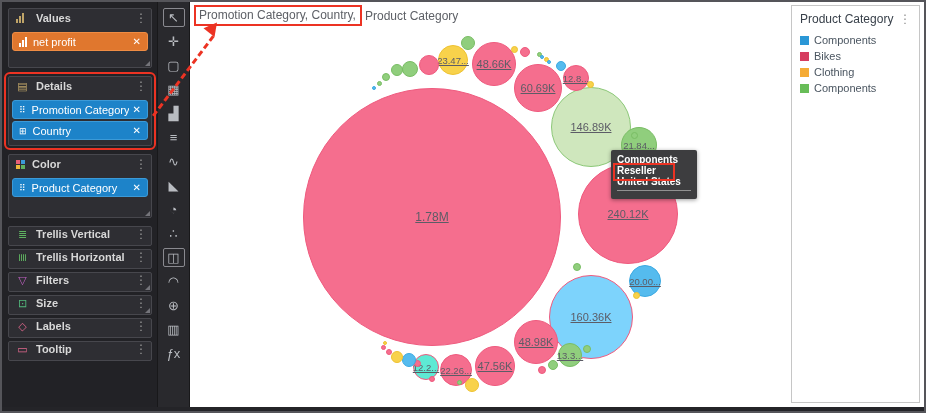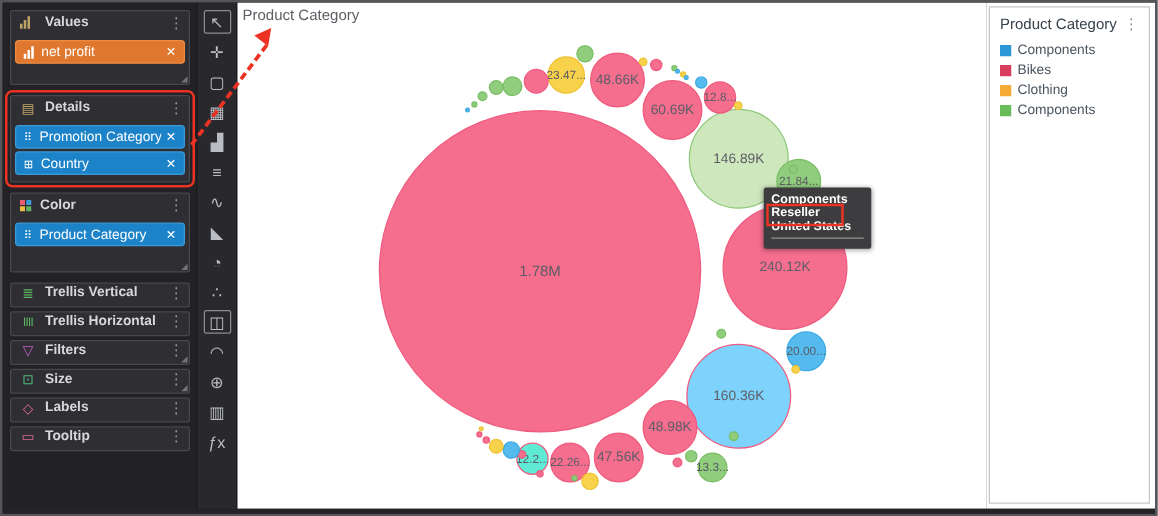--- a/index.html
+++ b/index.html
@@ -47,21 +47,21 @@
     display:flex; flex-direction:column; align-items:center; padding-top:6px; flex:none; }
   .tool { width:22px; height:19px; margin-bottom:5px; color:#b9bcc1; font-size:13px; line-height:18px; text-align:center;
     border:1px solid transparent; border-radius:2px; cursor:pointer; flex:none; }
   .tool.selected { border-color:#8a8a90; }
 
   
   .canvas { width:599px; height:100%; background:#fff; position:relative; overflow:hidden; flex:none; }
   .chart-title { position:absolute; left:4px; top:3px; display:flex; align-items:center; font-size:12px; color:#5d6066; z-index:5; white-space:nowrap; }
   .red-box { border:2px solid #ec3323; padding:1px 4px 2px 3px; margin-right:3px; }
   .bubble { position:absolute; border-radius:50%; display:flex; align-items:center; justify-content:center;
-    color:#5c5c66; white-space:nowrap; cursor:pointer; }
+    color:#5c5c66; white-space:nowrap; cursor:pointer;text-decoration:underline; }
 
   
   .ctooltip { position:absolute; left:421px; top:148px; width:86px; background:#3d3d3f; border-radius:2px;
     color:#fff; padding:4px 6px 5px 6px; font-size:10px; z-index:20; box-shadow:0 1px 4px rgba(0,0,0,.4); }
   .ctooltip .tline { font-weight:bold; line-height:11px; }
   .ctooltip hr { border:none; border-top:1px solid #919191; margin:3px 0 3px 0; }
   .tmetric { font-weight:bold; }
   .tooltip-red-rect { position:absolute; left:2px; top:13px; width:62px; height:18px; border:2px solid #ec3323; }
 
   
@@ -209,36 +209,37 @@
         <div class="tool">∴</div>
         <div class="tool selected">◫</div>
         <div class="tool">◠</div>
         <div class="tool">⊕</div>
         <div class="tool">▥</div>
         <div class="tool">ƒx</div>
       </nav>
 
     <div class="canvas">
       <div class="chart-title">
+        <span class="red-box"><span>Promotion Category, Country,</span></span>
         <span>Product Category</span>
       </div>
 
       <div id="bubbles">
           <div class="bubble" style="left: 113px; top: 86px; height: 258px; width: 258px; background: rgb(245, 110, 142); border: 1px solid rgb(239, 90, 126); font-size: 12px;">1.78M</div>
           <div class="bubble" style="left: 388px; top: 162px; height: 100px; width: 100px; background: rgb(245, 110, 142); border: 1px solid rgb(239, 90, 126); font-size: 11px;">240.12K</div>
           <div class="bubble" style="left: 361px; top: 85px; height: 80px; width: 80px; background: rgb(207, 231, 189); border: 1px solid rgb(140, 200, 120); font-size: 11px;">146.89K</div>
           <div class="bubble" style="left: 359px; top: 273px; height: 84px; width: 84px; background: #7dd3fc; border: 1px solid rgb(239, 90, 126); font-size: 11px;">160.36K</div>
           <div class="bubble" style="left: 324px; top: 62px; height: 48px; width: 48px; background: rgb(245, 110, 142); border: 1px solid rgb(239, 90, 126); font-size: 11px;">60.69K</div>
           <div class="bubble" style="left: 282px; top: 40px; height: 44px; width: 44px; background: rgb(245, 110, 142); border: 1px solid rgb(239, 90, 126); font-size: 11px;">48.66K</div>
           <div class="bubble" style="left: 248px; top: 43px; height: 30px; width: 30px; background: rgb(248, 210, 75); border: 1px solid rgb(238, 194, 50); font-size: 9.5px;">23.47...</div>
           <div class="bubble" style="left: 373px; top: 63px; height: 26px; width: 26px; background: rgb(245, 110, 142); border: 1px solid rgb(239, 90, 126); font-size: 9.5px;">12.8...</div>
           <div class="bubble" style="left: 431px; top: 125px; height: 36px; width: 36px; background: rgb(144, 206, 125); border: 1px solid rgb(121, 189, 100); font-size: 9.5px; text-align: center;">21.84...</div>
           <div class="bubble" style="left: 439px; top: 263px; height: 32px; width: 32px; background: rgb(85, 187, 238); border: 1px solid rgb(61, 170, 226); font-size: 9.5px;">20.00...</div>
           <div class="bubble" style="left: 324px; top: 318px; height: 44px; width: 44px; background: rgb(245, 110, 142); border: 1px solid rgb(239, 90, 126); font-size: 11px;">48.98K</div>
-          <div class="bubble" style="left: 368px; top: 360px; height: 24px; width: 24px; background: rgb(144, 206, 125); border: 1px solid rgb(121, 189, 100); font-size: 9.5px;">13.3...</div>
+          <div class="bubble" style="left: 368px; top: 341px; height: 24px; width: 24px; background: rgb(144, 206, 125); border: 1px solid rgb(121, 189, 100); font-size: 9.5px;">13.3...</div>
           <div class="bubble" style="left: 285px; top: 344px; height: 40px; width: 40px; background: rgb(245, 110, 142); border: 1px solid rgb(239, 90, 126); font-size: 11px;">47.56K</div>
           <div class="bubble" style="left: 250px; top: 352px; height: 32px; width: 32px; background: rgb(245, 110, 142); border: 1px solid rgb(239, 90, 126); font-size: 9.5px;">22.26...</div>
           <div class="bubble" style="left: 223px; top: 352px; height: 26px; width: 26px; background: #5eead4; border: 1px solid rgb(239, 90, 126); font-size: 9.5px;">12.2...</div>
           <div class="bubble" style="left: 229px; top: 53px; height: 20px; width: 20px; background: rgb(245, 110, 142); border: 1px solid rgb(239, 90, 126); font-size: 9.5px;"></div>
           <div class="bubble" style="left: 271px; top: 34px; height: 14px; width: 14px; background: rgb(144, 206, 125); border: 1px solid rgb(121, 189, 100); font-size: 9.5px;"></div>
           <div class="bubble" style="left: 212px; top: 59px; height: 16px; width: 16px; background: rgb(144, 206, 125); border: 1px solid rgb(121, 189, 100); font-size: 9.5px;"></div>
           <div class="bubble" style="left: 201px; top: 62px; height: 12px; width: 12px; background: rgb(144, 206, 125); border: 1px solid rgb(121, 189, 100); font-size: 9.5px;"></div>
           <div class="bubble" style="left: 192px; top: 71px; height: 8px; width: 8px; background: rgb(144, 206, 125); border: 1px solid rgb(121, 189, 100); font-size: 9.5px;"></div>
           <div class="bubble" style="left: 186.5px; top: 78.5px; height: 5px; width: 5px; background: rgb(144, 206, 125); border: 1px solid rgb(121, 189, 100); font-size: 9.5px;"></div>
           <div class="bubble" style="left: 182px; top: 84px; height: 4px; width: 4px; background: rgb(85, 187, 238); border: 1px solid rgb(61, 170, 226); font-size: 9.5px;"></div>

